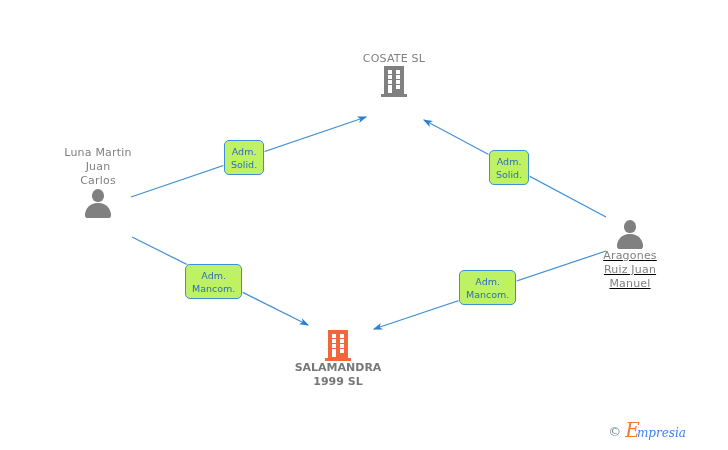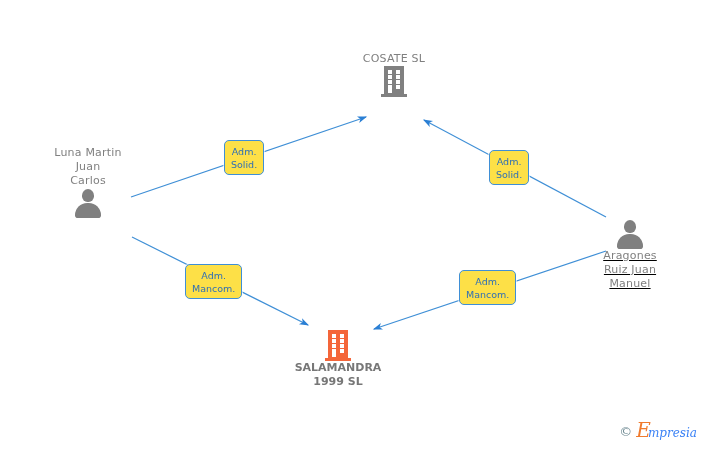--- a/index.html
+++ b/index.html
@@ -1,20 +1,20 @@
 <!DOCTYPE html>
 <html><head>
 <meta charset="utf-8">
 <style>
   html,body{margin:0;padding:0;}
   body{
     width:728px;height:450px;background:#ffffff;position:relative;overflow:hidden;
     font-family:"DejaVu Sans","Liberation Sans",sans-serif;
   }
-  #canvas{position:absolute;inset:0;width:694px;height:450px;padding-left:11px;}
+  #canvas{position:absolute;inset:0;width:694px;height:450px;}
   svg#edges{position:absolute;left:0;top:0;width:728px;height:450px;}
 
   .node{position:absolute;display:flex;flex-direction:column;align-items:center;}
   .node-label{
     color:#808080;font-size:11px;line-height:14px;text-align:center;white-space:pre-line;
     letter-spacing:.2px;
   }
   .node-label.bold{font-weight:bold;color:#777777;letter-spacing:0px;}
 
   
@@ -27,21 +27,21 @@
   .company-orange{color:#F4663A;}
 
   
   .person{position:relative;width:30px;height:30px;color:#808080;}
   .person .head{position:absolute;left:9px;top:1px;width:12px;height:13px;border-radius:50% 50% 45% 45%;background:currentColor;}
   .person .body{position:absolute;left:2px;top:15px;width:26px;height:15px;background:currentColor;border-radius:13px 13px 3px 3px;}
 
   
   .chip{
     position:absolute;box-sizing:border-box;
-    background:#fde047;border:1px solid #3f8fd6;border-radius:5px;
+    background:#bef264;border:1px solid #3f8fd6;border-radius:5px;
     color:#2f6fb5;font-size:9.5px;line-height:13px;text-align:center;
     padding:4px 6px 3px 6px;white-space:pre-line;
     box-shadow:0 0 0 1px rgba(255,255,255,.6);
   }
 
   
   .watermark{position:absolute;right:8px;bottom:8px;display:flex;align-items:center;gap:4px;}
   .wm-c{font-size:13px;color:#6f8a93;}
   .wm-e{font-family:"DejaVu Serif","Liberation Serif",serif;font-style:italic;font-size:20px;color:#F07B2E;line-height:18px;}
   .wm-rest{font-family:"DejaVu Serif","Liberation Serif",serif;font-style:italic;font-size:12px;color:#3b82f6;line-height:18px;margin-left:-3px;}
@@ -74,21 +74,21 @@
           <div class="w" style="left: 7px; top: 4px;"></div>
           <div class="w" style="left: 15px; top: 4px;"></div>
           <div class="w" style="left: 7px; top: 9px;"></div>
           <div class="w" style="left: 15px; top: 9px;"></div>
           <div class="w" style="left: 7px; top: 14px;"></div>
           <div class="w" style="left: 15px; top: 14px;"></div>
           <div class="w" style="left: 15px; top: 19px;"></div>
           <div class="door"></div>
         </div>
       </div>
-      <div class="node" style="left: 28px; top: 146px; width: 120px;">
+      <div class="node" style="left: 38px; top: 146px; width: 120px;">
         <div class="node-label">Luna Martin
 Juan
 Carlos</div>
         <div class="person">
           <div class="head"></div>
           <div class="body"></div>
         </div>
       </div>
       <div class="node" style="left: 570px; top: 219px; width: 120px; text-decoration: underline;">
         <div class="person">

